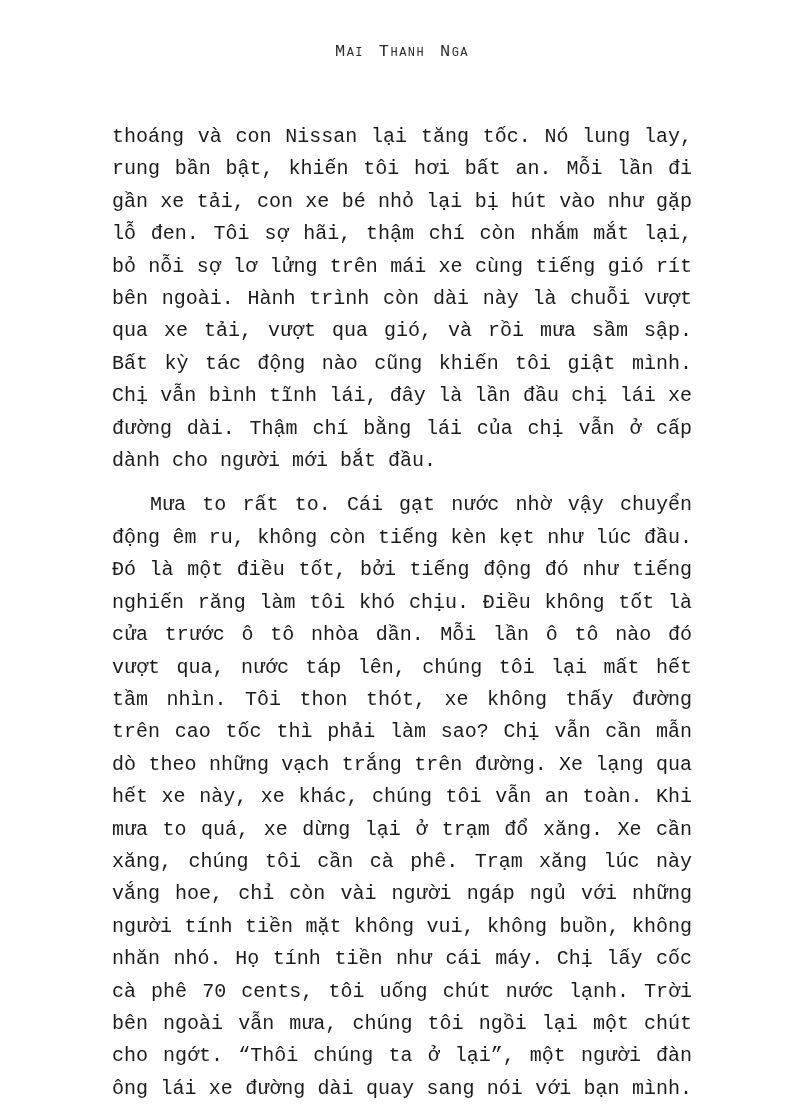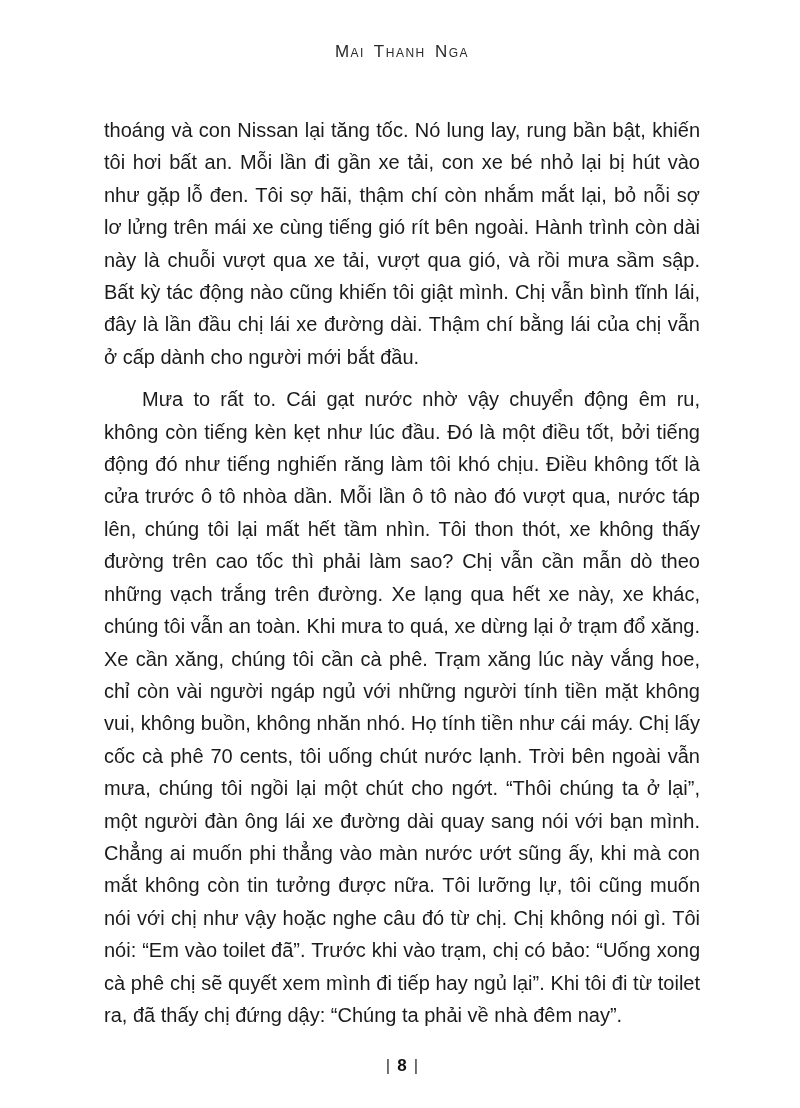--- a/index.html
+++ b/index.html
@@ -13,34 +13,34 @@
     overflow: hidden;
   }
   .page {
     box-sizing: border-box;
     width: 800px;
     height: 1108px;
     padding: 42px 96px 26px 100px;
     display: flex;
     flex-direction: column;
     background: #ffffff;
-    font-family: Liberation Sans, sans-serif;
+    font-family: Liberation Mono, monospace;
     color: #1c1c1c;
   }
   .running-header {
     text-align: center;
     font-variant: small-caps;
     letter-spacing: 1.5px;
     font-size: 17px;
     color: #2a2a2a;
     margin-bottom: 48px;
     word-spacing: 3px;
   }
   .body-text p {
-    margin: 4px;
+    margin: 12px;
     font-size: 20px;
     line-height: 32.4px;
     text-align: justify;
     text-justify: inter-word;
     color: #1b1b1b;
   }
   .body-text p + p {
     margin-top: 10px;
     text-indent: 38px;
   }

